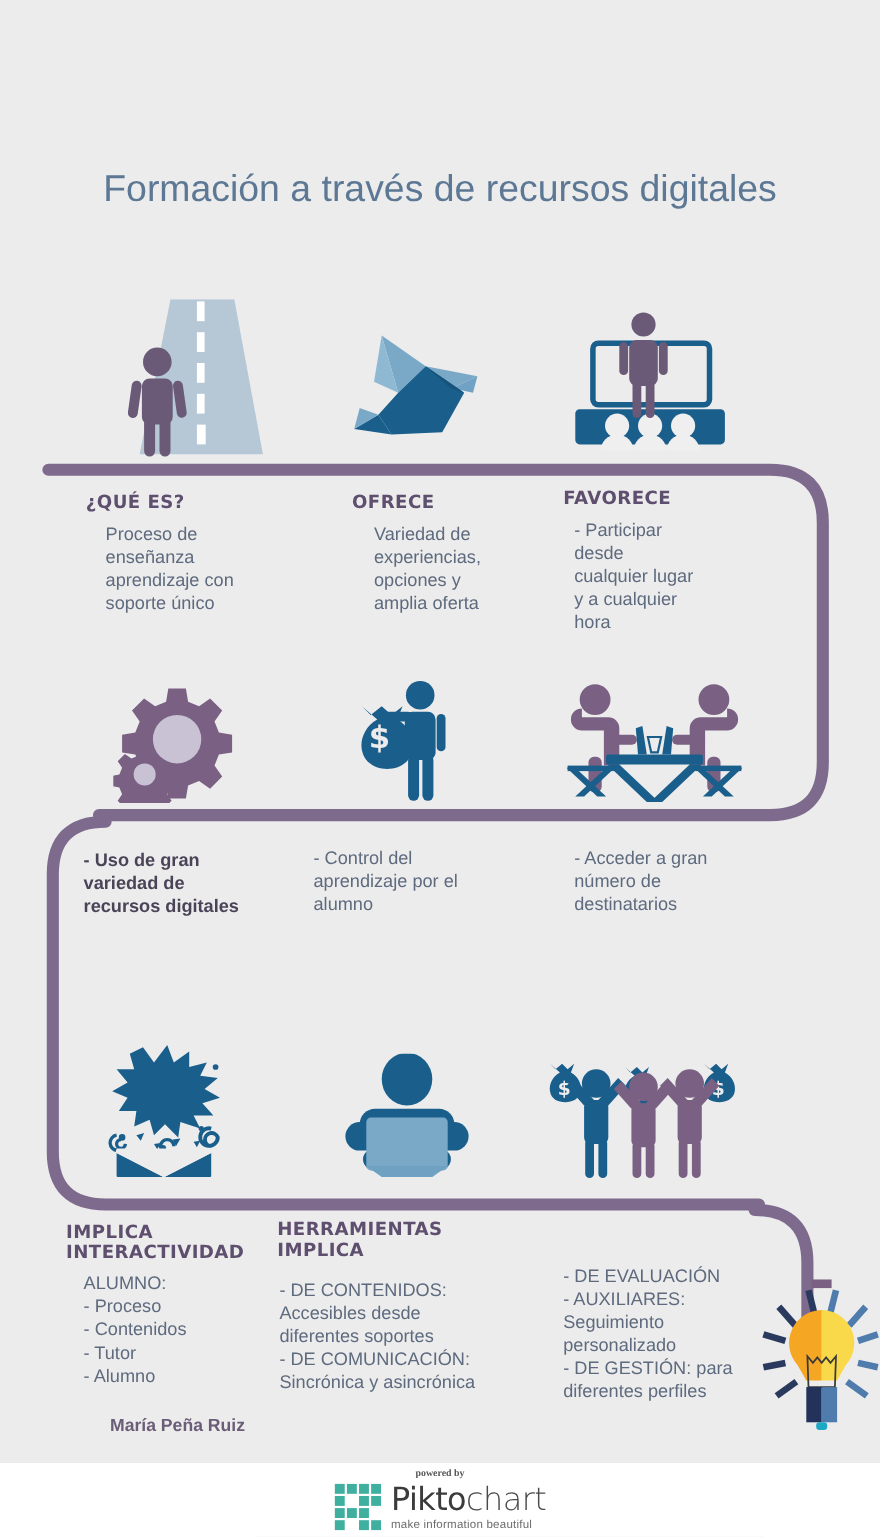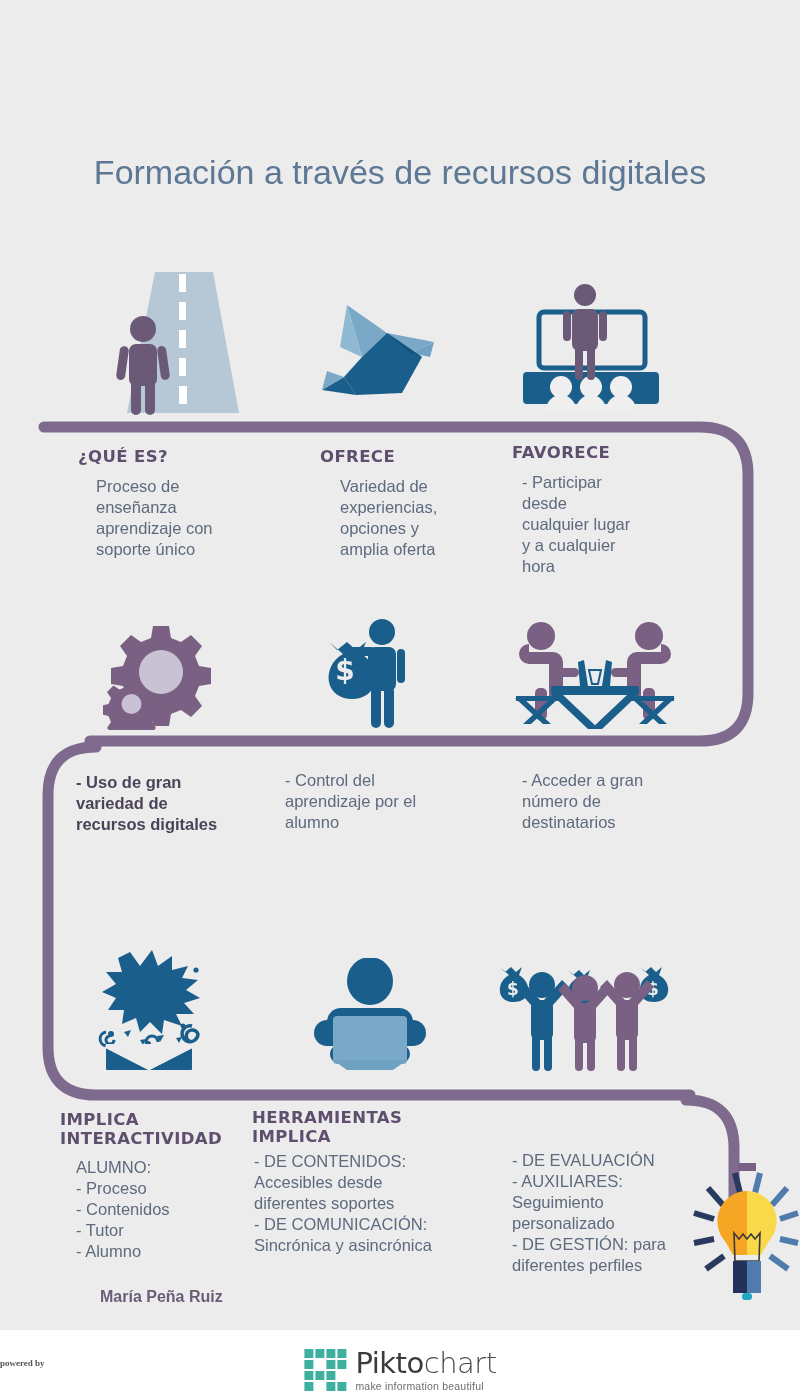--- a/index.html
+++ b/index.html
@@ -44,22 +44,22 @@
     position:absolute;left:100px;top:1288px;
     font-size:16px;font-weight:bold;color:#6b5d78;
     font-family:"Liberation Sans", sans-serif;
   }
   
   #footer{
     position:absolute;left:0;top:1330px;width:800px;height:67px;
     background:#ffffff;
   }
   .pwr{
-    position:absolute;left:0;top:4px;width:800px;
-    font-size:9px;color:#555;font-family:"Liberation Serif", serif;font-weight:bold;margin-top:24px;
+    position:absolute;left:0;top:4px;width:800px;text-align:center;
+    font-size:9px;color:#555;font-family:"Liberation Serif", serif;font-weight:bold;
   }
   .logo{
     position:absolute;left:50%;top:18px;transform:translateX(-50%);
     display:flex;align-items:center;gap:8px;
   }
   .logo-mark{width:44px;height:44px;}
   .logo-txt{display:flex;flex-direction:column;line-height:1;}
   .logo-name{font-size:29px;font-family:"DejaVu Sans", sans-serif;color:#3b3b3b;letter-spacing:-.5px;}
   .logo-name b{font-weight:normal;}
   .logo-name i{font-style:normal;font-weight:300;color:#4a4a4a;}
@@ -310,21 +310,21 @@
 INTERACTIVIDAD</div>
     <div class="bd" style="margin-top:9px;margin-left:16px;">ALUMNO:
 - Proceso
 - Contenidos
 - Tutor
 - Alumno</div>
   </div>
   <div class="blk" style="left:252px;top:1108px;width:220px;">
     <div class="hd">HERRAMIENTAS
 IMPLICA</div>
-    <div class="bd" style="margin-top:5px;margin-left:2px;">- DE CONTENIDOS:
+    <div class="bd" style="margin-top:17px;margin-left:2px;">- DE CONTENIDOS:
 Accesibles desde
 diferentes soportes
 - DE COMUNICACIÓN:
 Sincrónica y asincrónica</div>
   </div>
   <div class="blk" style="left:512px;top:1150px;width:200px;">
     <div class="bd">- DE EVALUACIÓN
 - AUXILIARES:
 Seguimiento
 personalizado

